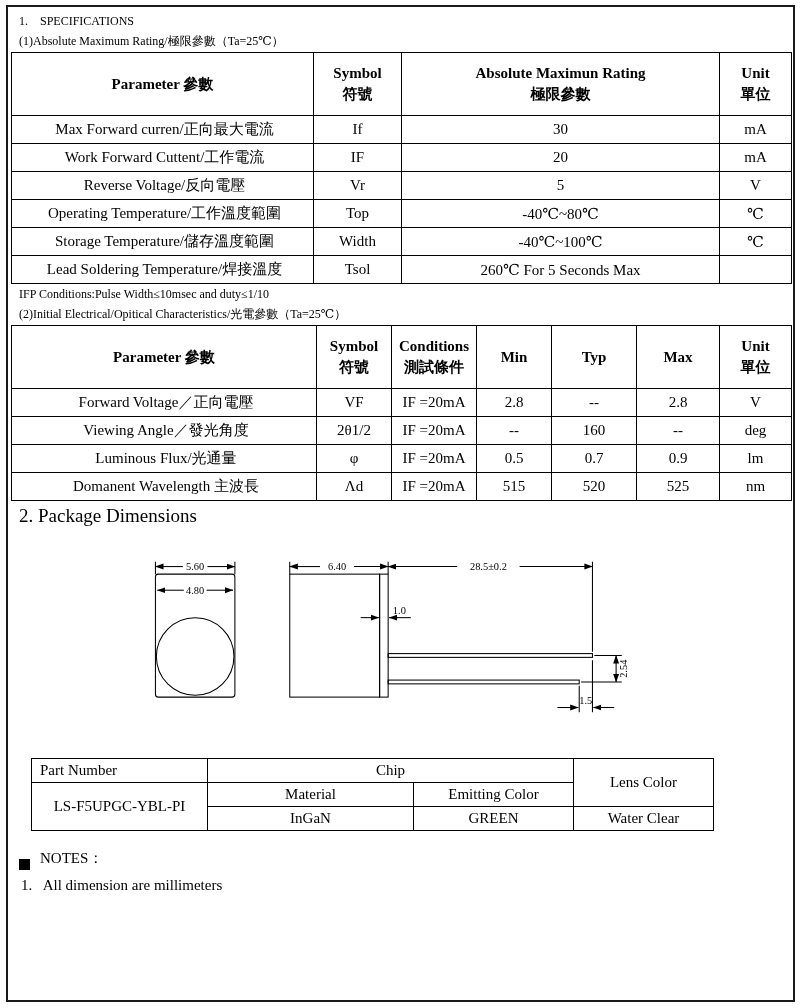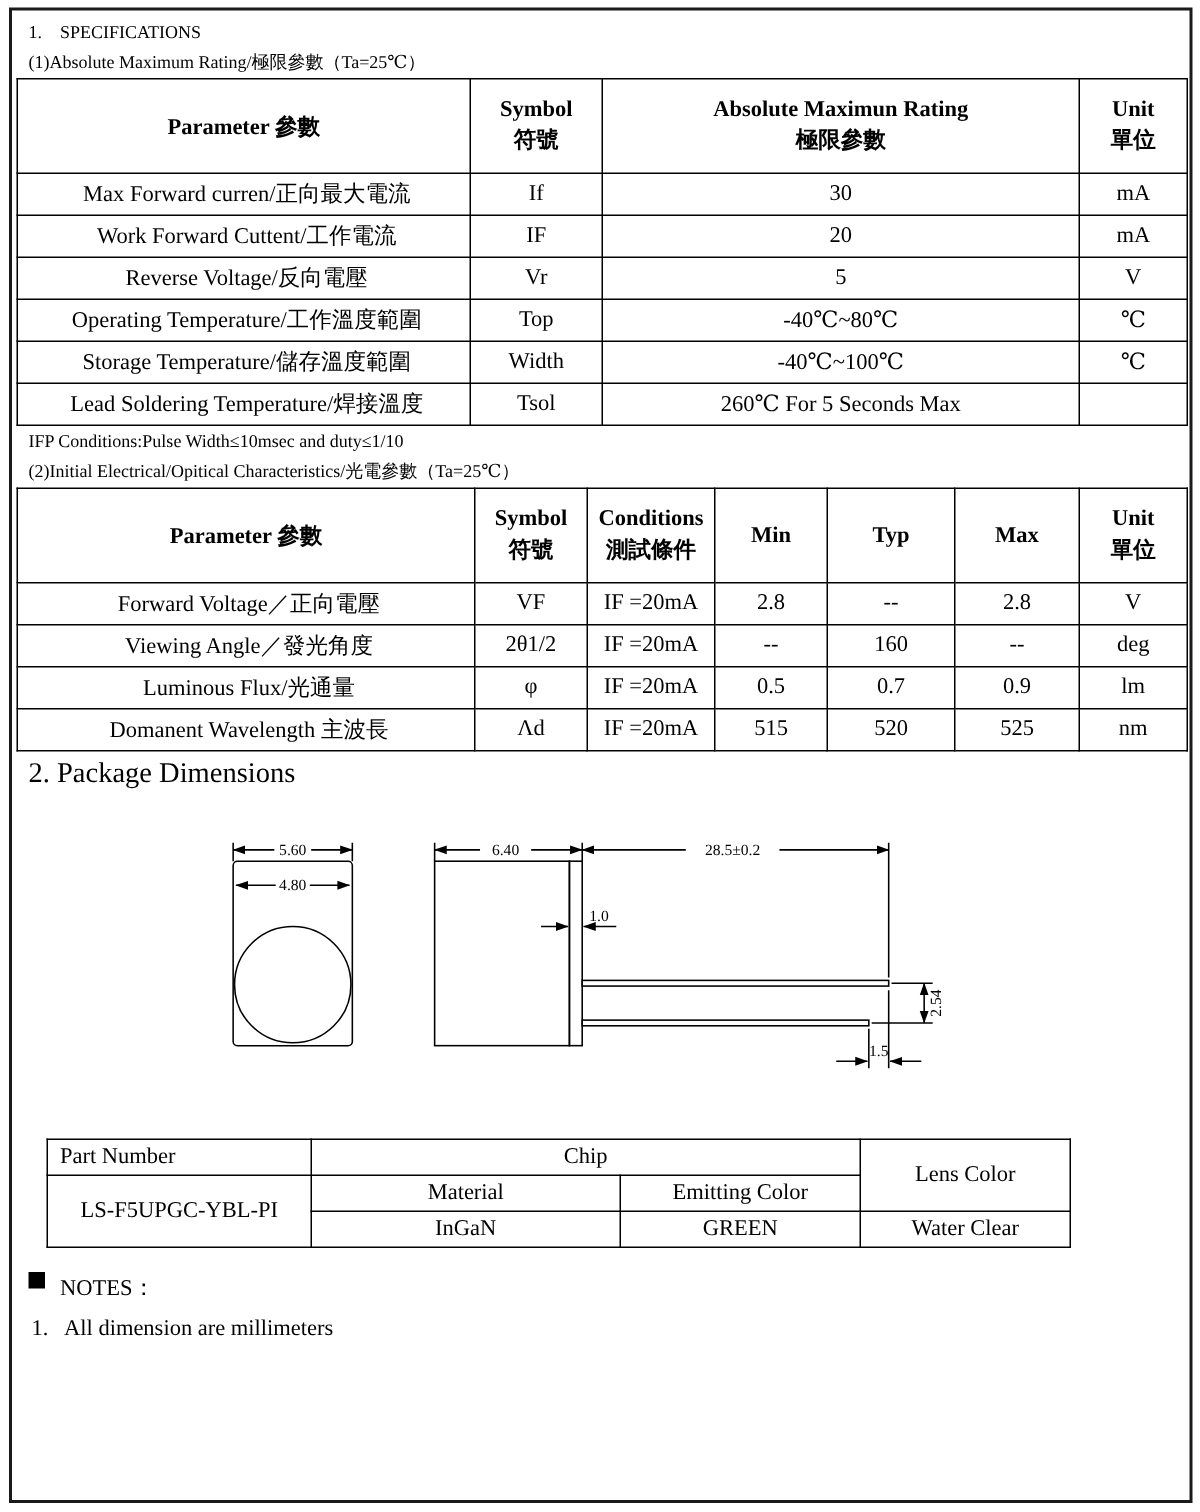--- a/index.html
+++ b/index.html
@@ -19,21 +19,21 @@
   td.param{text-align:center;padding-left:8px}
   .head-row th{height:60px}
   .sec-title{padding:3px 0 2px 8px;font-size:19px}
   .drawing-wrap{margin:30px 0 14px 132px}
   svg text{font-family:"Liberation Serif",serif;font-size:11px;fill:#000}
   .part-table{width:682px;margin:20px 0 10px 20px}
   .part-table td{border:1.5px solid #000;font-size:15px;height:23px;text-align:center;
         vertical-align:middle;padding:0 4px}
   .part-table td.left{text-align:left;padding-left:8px}
   .notes{padding:6px 0 0 8px;font-size:15px;line-height:1.55}
-  .notes-title{display:flex;align-items:flex-start;gap:10px;margin-bottom:4px}
+  .notes-title{display:flex;align-items:flex-end;gap:10px;margin-bottom:4px}
   .sq{display:inline-block;width:11px;height:11px;background:#000}
   .note-line{padding-left:2px;white-space:pre-wrap;margin-bottom:3px}
 </style>
 </head>
 <body>
 
 <div class="page">
 
   <div class="hblock">1.    SPECIFICATIONS</div>
   <div class="hblock">(1)Absolute Maximum Rating/極限參數（Ta=25℃）</div>

